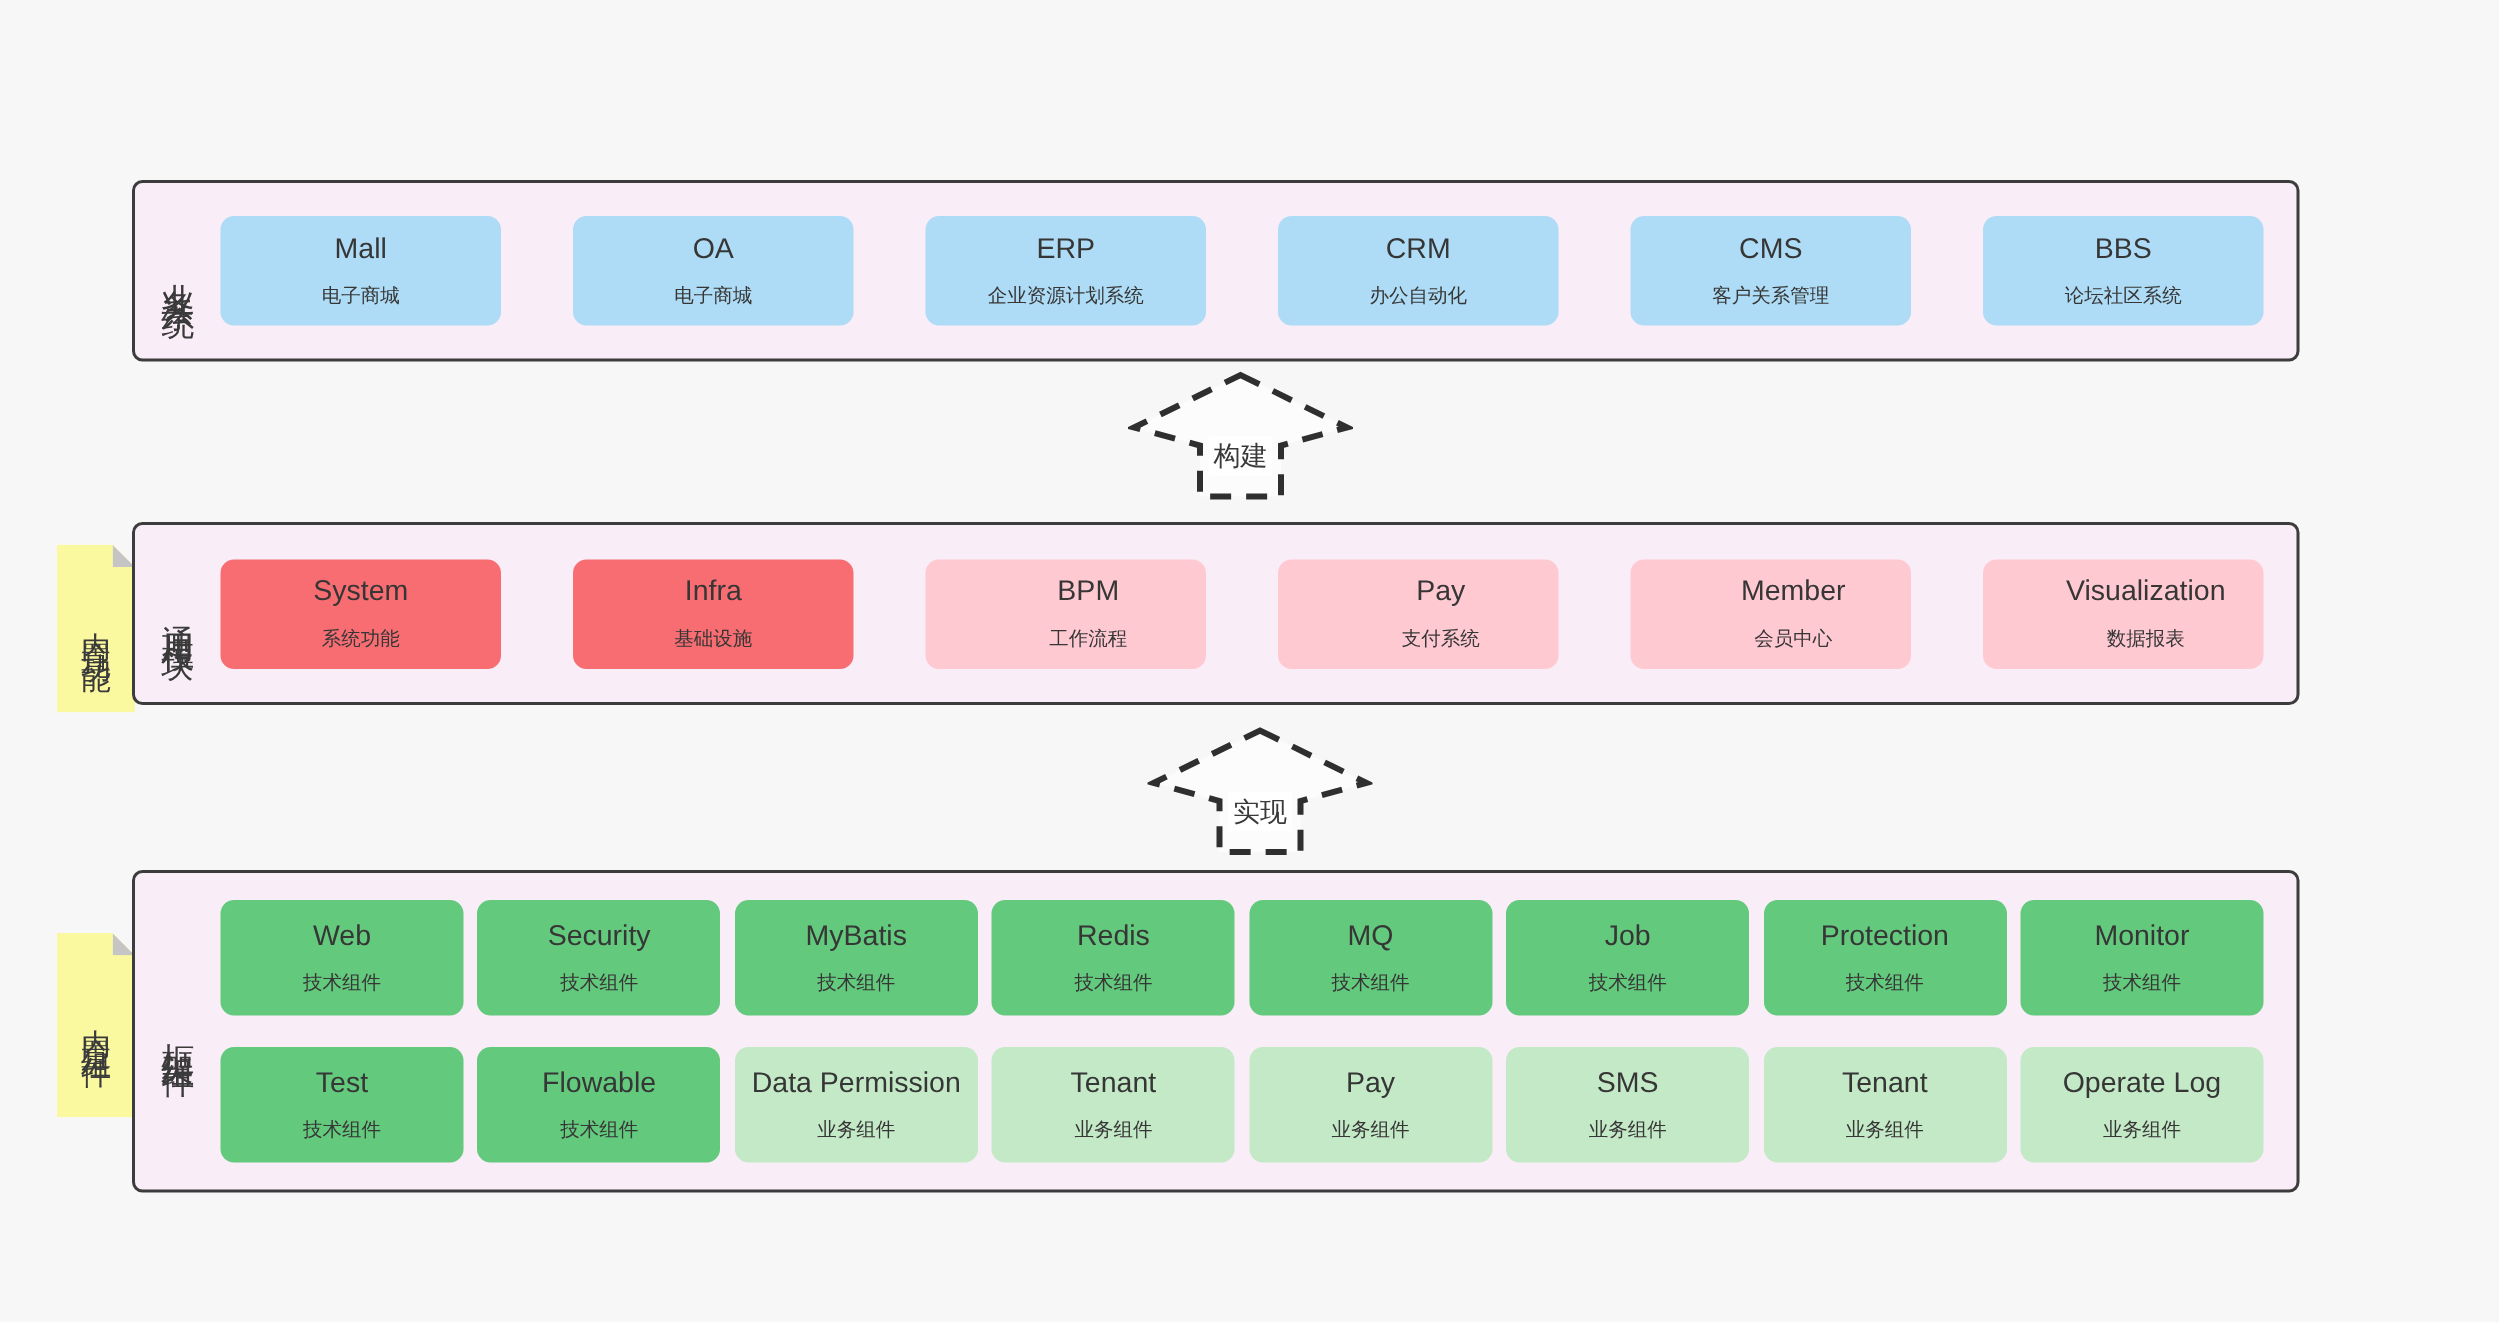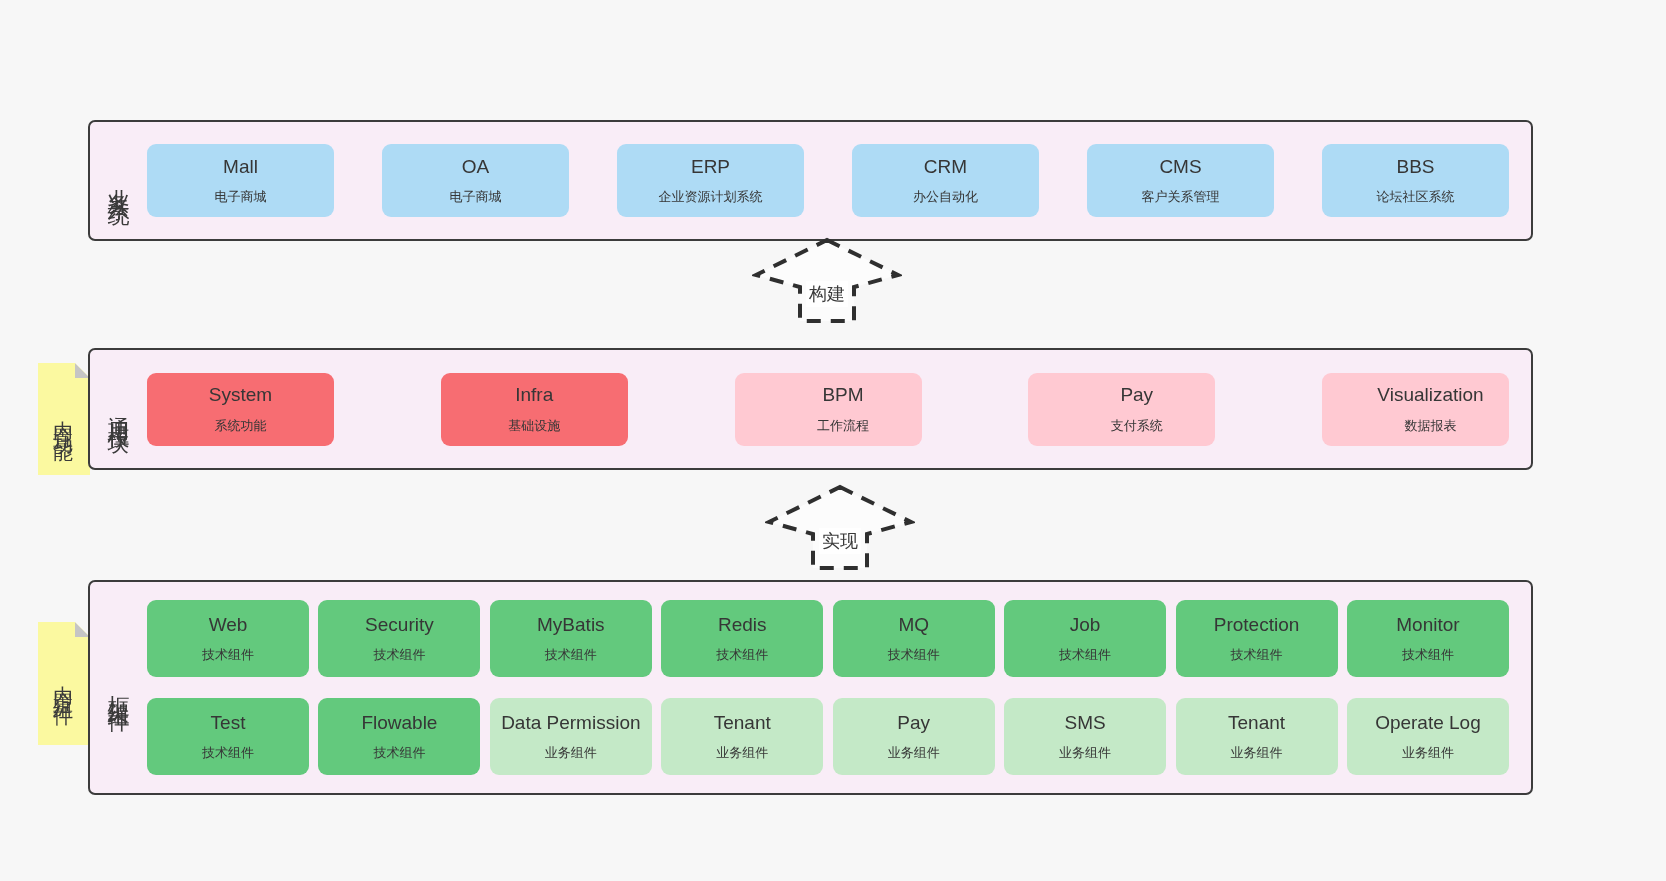--- a/index.html
+++ b/index.html
@@ -100,21 +100,21 @@
   #tab-functions { top:363px; height:112px; }
   #tab-components{ top:622px; height:123px; }
 
   
   .arrow {
     position:absolute;
     width:150px;
     height:88px;
     z-index:3;
   }
-  #arrow-build     { left:752px; top:237px; }
+  #arrow-build     { left:752px; top:247px; }
   #arrow-implement { left:765px; top:484px; }
   .arrow svg { display:block; }
   .arrow-label {
     position:absolute;
     left:50%; top:44px;
     transform:translateX(-50%);
     background:#ffffff;
     padding:1px 3px;
     font-size:18px;
     color:#3a3a3a;
@@ -184,20 +184,24 @@
           </div>
           <div class="box v-pink">
             <div class="box-title">BPM</div>
             <div class="box-sub">工作流程</div>
           </div>
           <div class="box v-pink">
             <div class="box-title">Pay</div>
             <div class="box-sub">支付系统</div>
           </div>
           <div class="box v-pink">
+            <div class="box-title">Member</div>
+            <div class="box-sub">会员中心</div>
+          </div>
+          <div class="box v-pink">
             <div class="box-title">Visualization</div>
             <div class="box-sub">数据报表</div>
           </div>
         </div>
       </div>
   </section>
 
   <div class="arrow" id="arrow-implement">
     <svg width="150" height="88" viewBox="0 0 150 88">
       <path d="M75 3 L146 38 L102 50 L102 84 L48 84 L48 50 L4 38 Z" fill="#fcfcfc" stroke="#2f2f2f" stroke-width="4" stroke-dasharray="14 10"></path>

